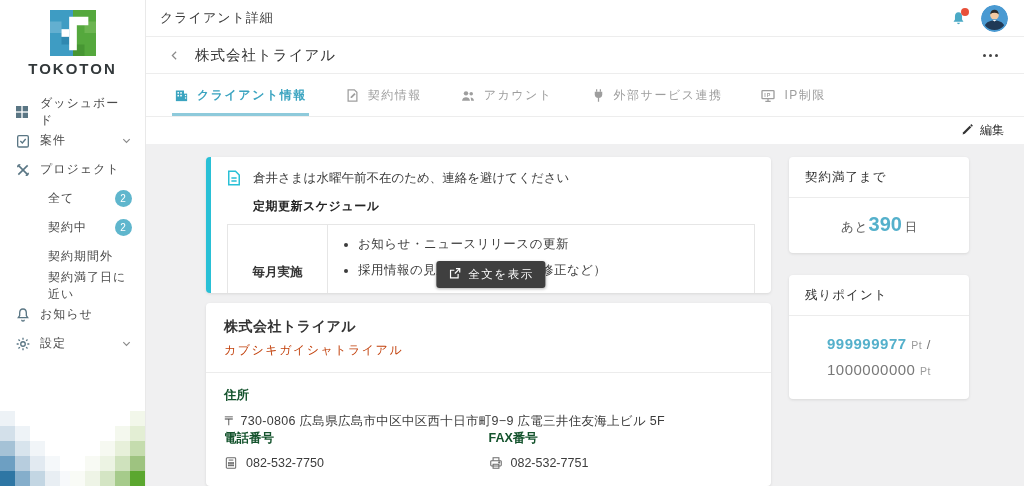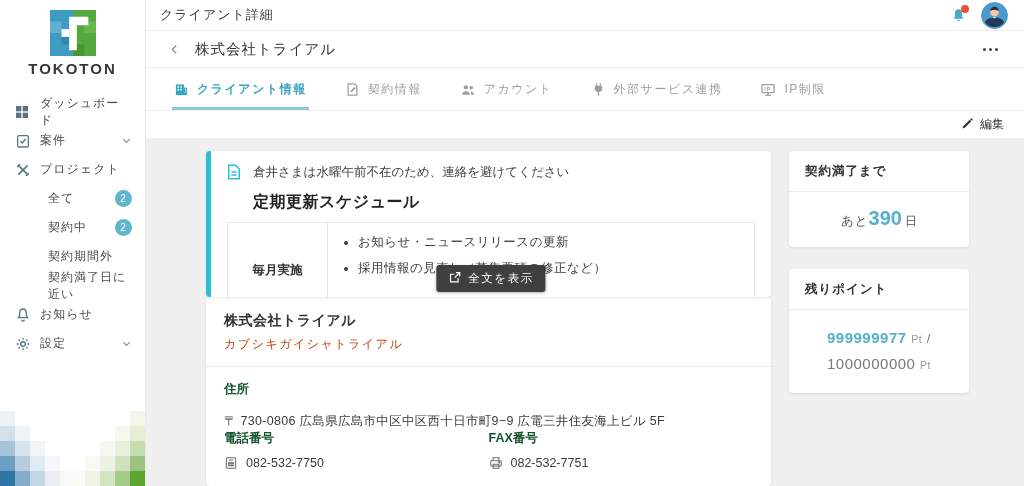--- a/index.html
+++ b/index.html
@@ -33,21 +33,21 @@
       0 -30px #a5c2d6, 15px -30px #d8e4ed, 30px -30px #f1f5f8,
       0 -45px #d3e0ea, 15px -45px #eef3f7, 0 -60px #edf2f6; }
   .mosaic-green { position:absolute; right:0; bottom:0; width:15px; height:15px; background:#5ba72f;
     box-shadow: -15px 0 #a6cb8b, -30px 0 #d4e5c4, -45px 0 #eef4e6, -60px 0 #f9fbf6,
       0 -15px #9ec380, -15px -15px #cfe2bd, -30px -15px #ecf3e3, -45px -15px #f8faf4,
       0 -30px #c5dcae, -15px -30px #e7f0da, -30px -30px #f6f9f1,
       0 -45px #e3eed4, -15px -45px #f4f8ee, 0 -60px #f2f7ea; }
 
   
   .main { flex:1; display:flex; flex-direction:column; min-width:0; }
-  .topbar { height:31px; display:flex; align-items:center; border-bottom:1px solid #ededed;
+  .topbar { height:37px; display:flex; align-items:center; border-bottom:1px solid #ededed;
             padding:0 16px 0 14px; }
   .topbar-title { font-size:13px; color:#3c3c3c; letter-spacing:1px; }
   .topbar-right { margin-left:auto; display:flex; align-items:center; gap:14px; }
   .bell-btn { position:relative; color:#4aa9c5; cursor:pointer; display:flex; }
   .bell-dot { position:absolute; top:-2px; right:-2px; width:8px; height:8px; border-radius:50%;
               background:#e8503a; }
   .avatar { width:27px; height:27px; border-radius:50%; overflow:hidden; cursor:pointer; display:block; }
 
   .crumb-bar { height:37px; display:flex; align-items:center; border-bottom:1px solid #ededed;
                padding:0 22px; }
@@ -61,56 +61,56 @@
          font-size:12px; letter-spacing:1.5px; color:#9e9e9e; cursor:pointer; }
   .tab .ic { display:flex; color:#9e9e9e; }
   .tab.active { color:#3ba4c0; border-bottom-color:#8ecadb; font-weight:bold; }
   .tab.active .ic { color:#3ba4c0; }
 
   .edit-bar { height:27px; display:flex; align-items:center; justify-content:flex-end;
               padding-right:20px; gap:6px; background:#fff; }
   .edit-btn { display:flex; align-items:center; gap:6px; font-size:12px; color:#333; cursor:pointer; }
 
   .content { flex:1; background:#f0f0f1; padding:13px 55px 0 60px; display:flex; gap:18px; overflow:hidden; }
-  .col-left { width:565px; min-width:565px; display:flex; flex-direction:column; }
+  .col-left { width:565px; min-width:565px; display:flex; flex-direction:column; gap:10px; }
   .col-right { width:180px; min-width:180px; display:flex; flex-direction:column; gap:22px; }
   .card { background:#fff; border-radius:4px; box-shadow:0 1px 3px rgba(0,0,0,.10); }
 
   
   .notice-card { border-left:5px solid #29c0d6; padding:12px 16px 12px 14px; position:relative;
                  height:158px; overflow:hidden; }
   .note-row { display:flex; align-items:center; gap:10px; font-size:12.5px; color:#3c3c3c; }
   .note-row .ic { color:#29c0d6; display:flex; }
-  .schedule-title { font-size:16px; font-weight:bold; color:#222; margin:11px 0 9px 28px; letter-spacing:.5px; }
+  .schedule-title { font-size:12px; font-weight:bold; color:#222; margin:11px 0 9px 28px; letter-spacing:.5px; }
   .schedule-table { border:1px solid #e6e6e6; display:flex; margin-left:2px; position:relative; height:96px; }
   .sched-label { width:100px; border-right:1px solid #e6e6e6; display:flex; align-items:center;
                  justify-content:center; font-weight:bold; font-size:12.5px; color:#333; }
   .sched-body { flex:1; padding:2px 0; }
   .sched-body ul { list-style:disc; padding-left:30px; font-size:12.5px; color:#3c3c3c; }
   .sched-body li { margin:9px 0; letter-spacing:.5px; }
   .sched-body li:nth-child(3) { color:#979797; }
   .show-full-btn { position:absolute; left:50%; bottom:5px; transform:translateX(-50%);
                    background:#3f3f3f; color:#fff; border:none; border-radius:3px; font-size:11.5px;
                    letter-spacing:1.5px; padding:6px 12px; display:flex; align-items:center; gap:7px;
                    cursor:pointer; font-family:inherit; box-shadow:0 1px 3px rgba(0,0,0,.3); }
 
   
   .company-card { padding:15px 18px 16px; }
   .company-name { font-size:14px; font-weight:bold; color:#333; letter-spacing:.5px; }
   .company-kana { font-size:12px; color:#c2410c; margin-top:6px; letter-spacing:1.5px; }
   .card-divider { border:none; border-top:1px solid #ececec; margin:13px -18px 14px; }
   .field-label { font-size:12.5px; font-weight:bold; color:#14532d; }
-  .addr-value { font-size:12.5px; color:#3c3c3c; margin-top:15px; letter-spacing:.3px; }
+  .addr-value { font-size:12.5px; color:#3c3c3c; margin-top:9px; letter-spacing:.3px; }
   .contact-row { display:flex; }
   .contact-col { width:280px; }
   .contact-val { display:flex; align-items:center; gap:8px; margin-top:9px; font-size:12.5px; color:#3c3c3c; }
   .contact-val .ic { color:#6b6b6b; display:flex; }
 
   
-  .stat-head { padding:12px 16px 11px; font-size:12.5px; font-weight:bold; color:#333;
+  .stat-head { padding:12px 16px 11px; font-size:12.5px; font-weight:normal; color:#333;
                border-bottom:1px solid #ececec; letter-spacing:1px; }
   .stat-body { padding:15px 8px 17px; text-align:center; }
   .days-prefix { font-size:12.5px; color:#555; letter-spacing:1px; }
   .days-value { font-size:20px; font-weight:bold; color:#54b0cb; }
   .days-suffix { font-size:12px; color:#555; margin-left:3px; }
   .pts-line { line-height:1.7; font-size:15px; letter-spacing:.5px; }
   .pts-remaining { color:#54b0cb; font-weight:bold; }
   .pts-total { color:#787878; }
   .pts-unit { font-size:10.5px; color:#9a9a9a; }
   .pts-slash { color:#787878; font-size:13px; }

